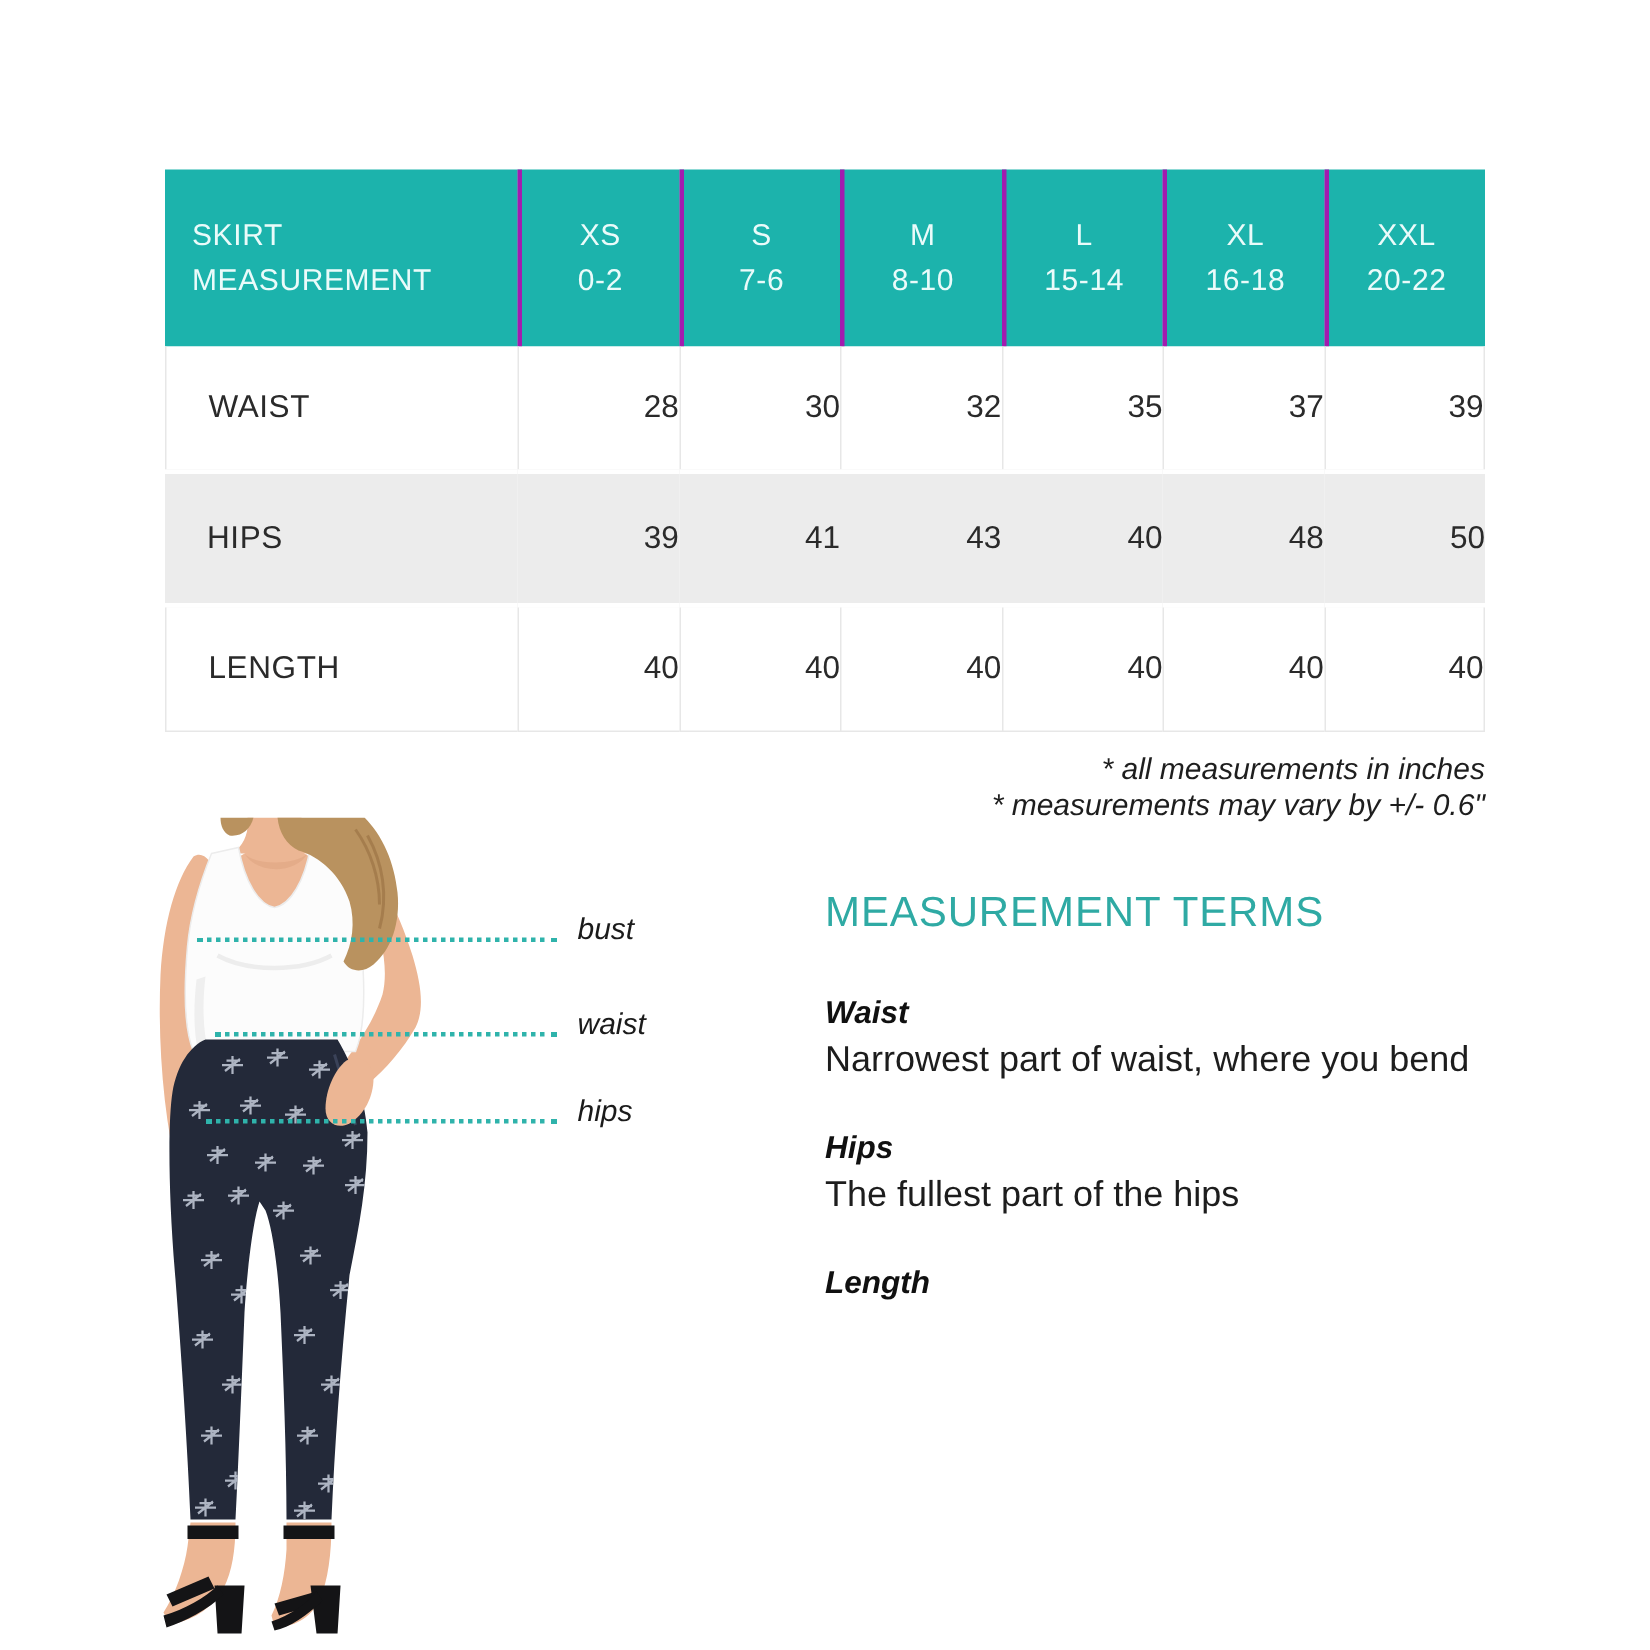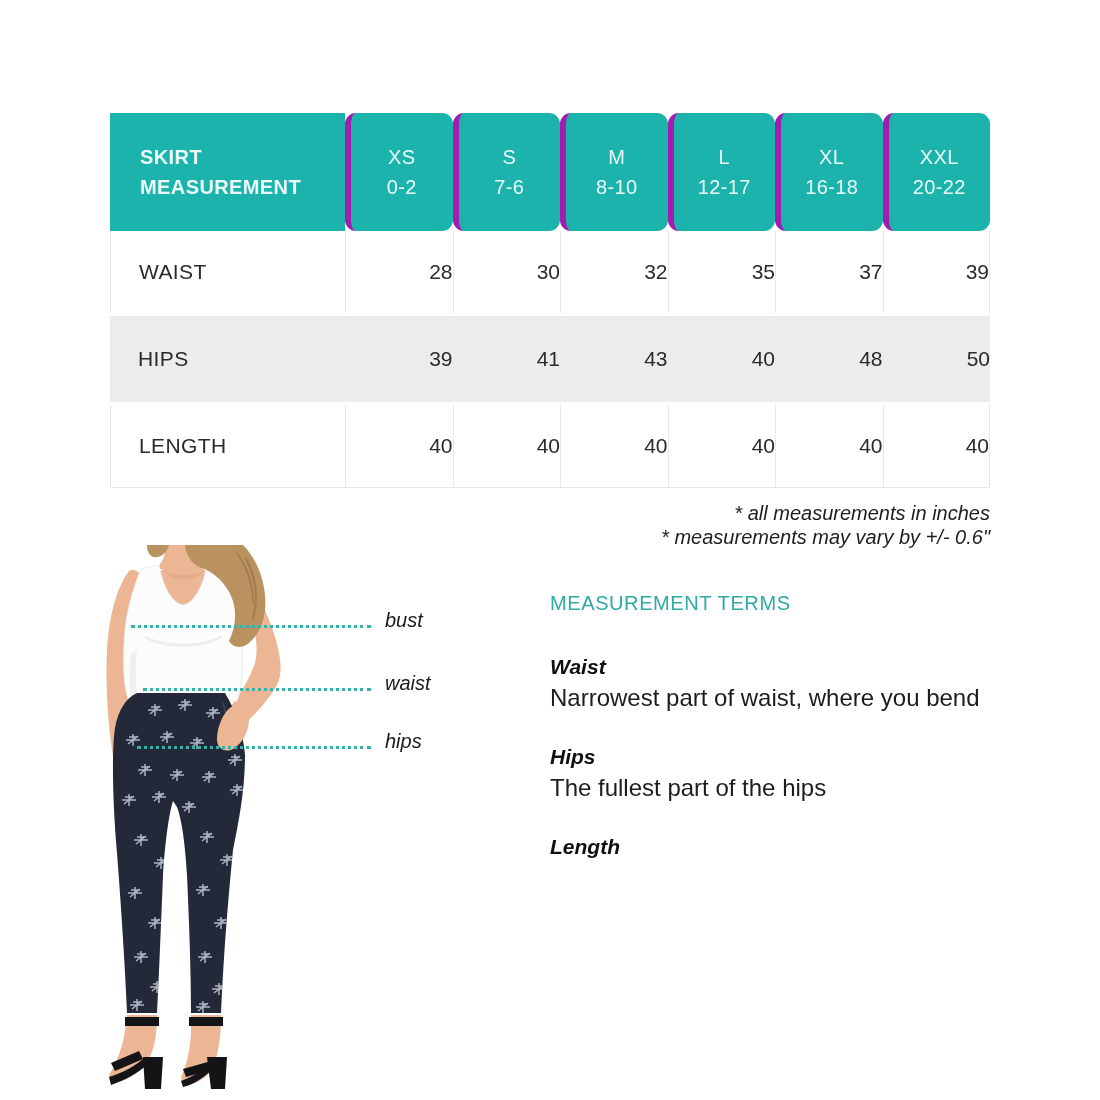--- a/index.html
+++ b/index.html
@@ -6,22 +6,22 @@
   body{font-family:"Liberation Sans",sans-serif;color:#262626;}
   .page{position:relative;width:1100px;height:1100px;background:#fff;overflow:hidden;}
 
   
   .size-table{position:absolute;left:110px;top:113px;width:880px;
     border-collapse:separate;border-spacing:0;table-layout:fixed;}
   .size-table col.label-col{width:235px;}
   .size-table th{background:var(--teal-header,#1cb3ac);color:#eafbfa;font-weight:normal;
     font-size:20px;height:118px;vertical-align:middle;text-align:center;line-height:30px;
     letter-spacing:.4px;padding:0;}
-  .size-table th + th{border-left:6px solid #a21caf;border-radius:11px;}
-  .size-table th.corner{text-align:left;padding-left:30px;white-space:pre-line;font-weight:bold;}
+  .size-table th + th{border-left:3px solid #a21caf;}
+  .size-table th.corner{text-align:left;padding-left:18px;white-space:pre-line;}
   .size-table td{background:#fff;height:82px;vertical-align:middle;text-align:right;
     font-size:21px;color:var(--text-dark,#2a2a2a);padding:0;}
   .size-table tr.row-white td{border-left:1px solid var(--line-gray,#e7e7e7);}
   .size-table tr.row-white td:last-child{border-right:1px solid var(--line-gray,#e7e7e7);}
   .size-table tr:last-child td{border-bottom:1px solid var(--line-gray,#e7e7e7);}
   .size-table tr.row-gray td{background:var(--row-gray,#ececec);height:86px;
     border-top:3px solid #fff;border-bottom:3px solid #fff;}
   .size-table td.row-label{text-align:left;padding-left:28px;letter-spacing:.4px;}
 
   
@@ -35,21 +35,21 @@
   .m-bust{left:46px;top:80px;width:240px;}
   .m-waist{left:58px;top:143px;width:228px;}
   .m-hips{left:52px;top:201px;width:234px;}
   .measure-label{position:absolute;left:300px;font-style:italic;font-size:20px;color:#1b1b1b;z-index:2;}
   .l-bust{top:64px;}
   .l-waist{top:127px;}
   .l-hips{top:185px;}
 
   
   .terms{position:absolute;left:550px;top:592px;width:480px;}
-  .terms-title{color:var(--teal-accent,#2faaa4);font-size:20px;font-weight:normal;
+  .terms-title{color:var(--teal-accent,#2faaa4);font-size:28px;font-weight:normal;
     letter-spacing:.6px;margin:0 0 40px 0;}
   .term-name{font-size:21px;font-weight:bold;font-style:italic;color:#101010;margin:0 0 6px 0;}
   .term-def{font-size:24px;color:#1d1d1d;margin:0 0 34px 0;line-height:26px;}
 </style>
 </head>
 <body>
 
 <div class="page">
 
   <table class="size-table">
@@ -73,21 +73,21 @@
         <th>
           <div>S</div>
           <div>7-6</div>
         </th>
         <th>
           <div>M</div>
           <div>8-10</div>
         </th>
         <th>
           <div>L</div>
-          <div>12-17</div>
+          <div>15-14</div>
         </th>
         <th>
           <div>XL</div>
           <div>16-18</div>
         </th>
         <th>
           <div>XXL</div>
           <div>20-22</div>
         </th>
       </tr>

